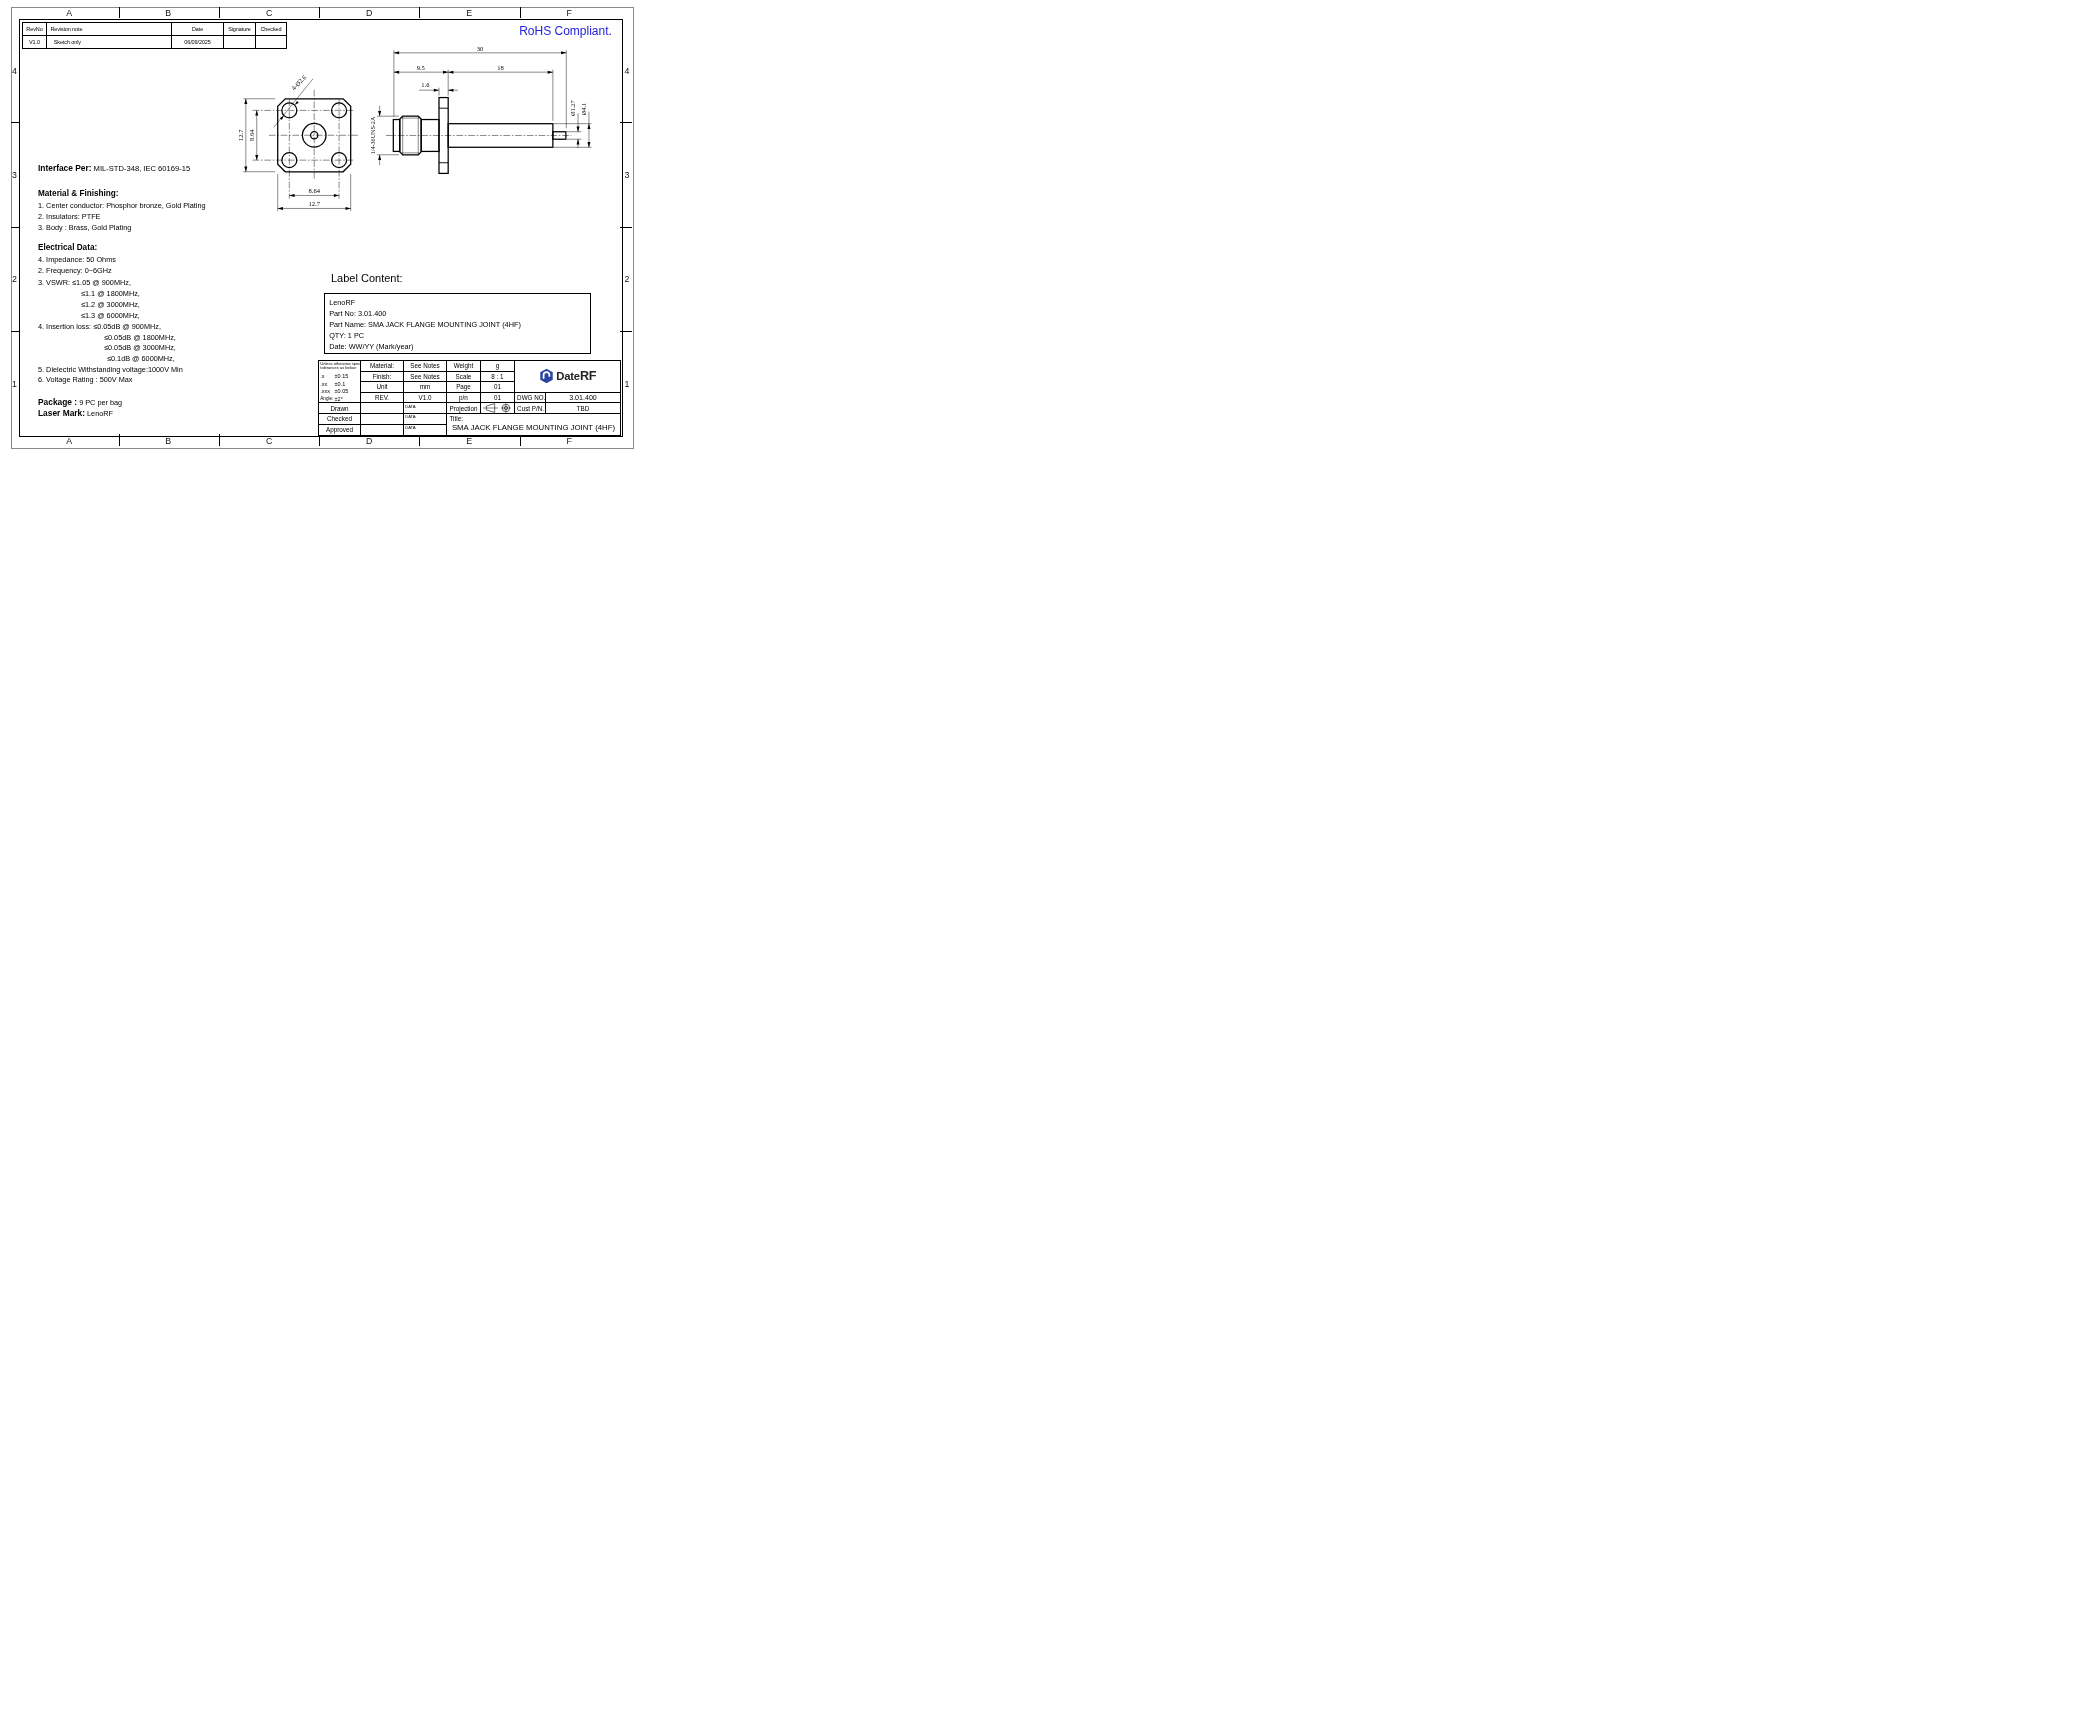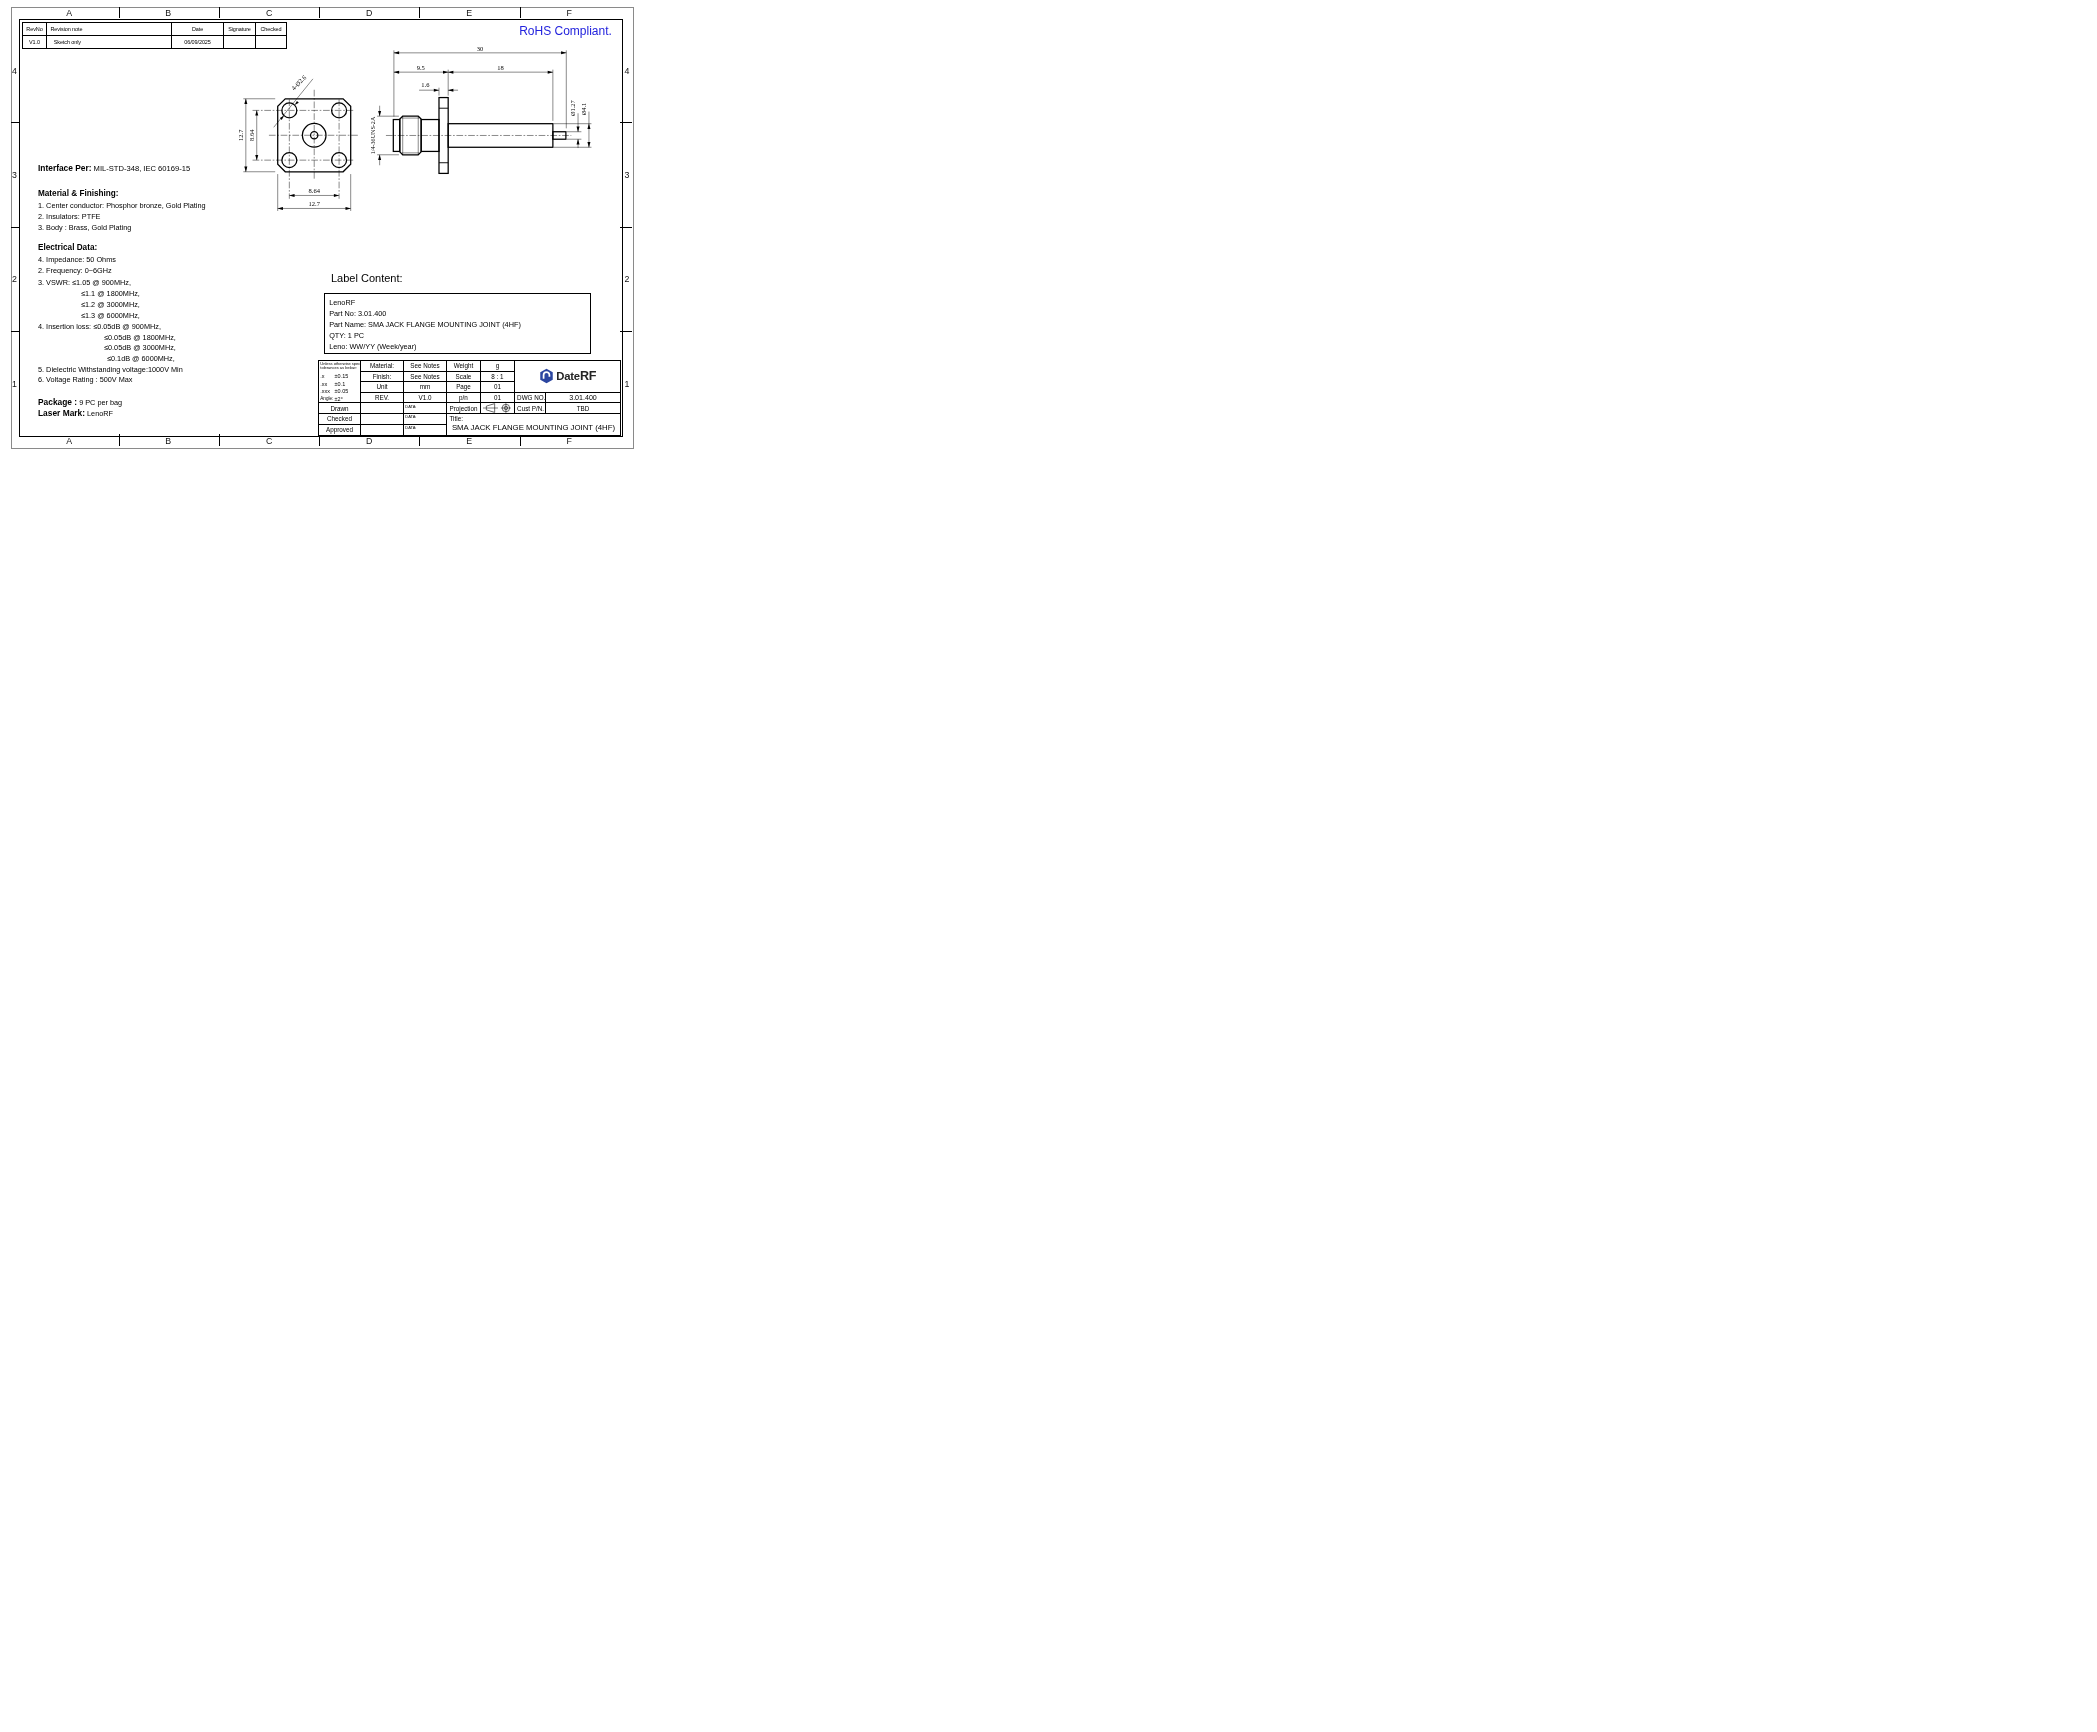--- a/index.html
+++ b/index.html
@@ -159,21 +159,21 @@
     <b>Laser Mark:</b>
     <span>LenoRF</span>
   </div>
 
   <div class="abs lc-head">Label Content:</div>
   <div class="abs lc-box">
     <div>LenoRF</div>
     <div>Part No: 3.01.400</div>
     <div>Part Name: SMA JACK FLANGE MOUNTING JOINT (4HF)</div>
     <div>QTY: 1 PC</div>
-    <div>Leno: WW/YY  (Week/year)</div>
+    <div>Date: WW/YY  (Mark/year)</div>
   </div>
 
   <svg class="abs" style="left:0;top:0;" width="641" height="453" viewBox="0 0 1528 1080">
     <defs>
       <marker id="arr" markerUnits="userSpaceOnUse" markerWidth="14" markerHeight="9" viewBox="0 0 14 9" refX="13.4" refY="4.5" orient="auto-start-reverse">
         <path d="M13.8,4.5 L1,0.9 L1,8.1 Z" fill="#000"></path>
       </marker>
     </defs>
 
     <g stroke="#000" fill="none">

